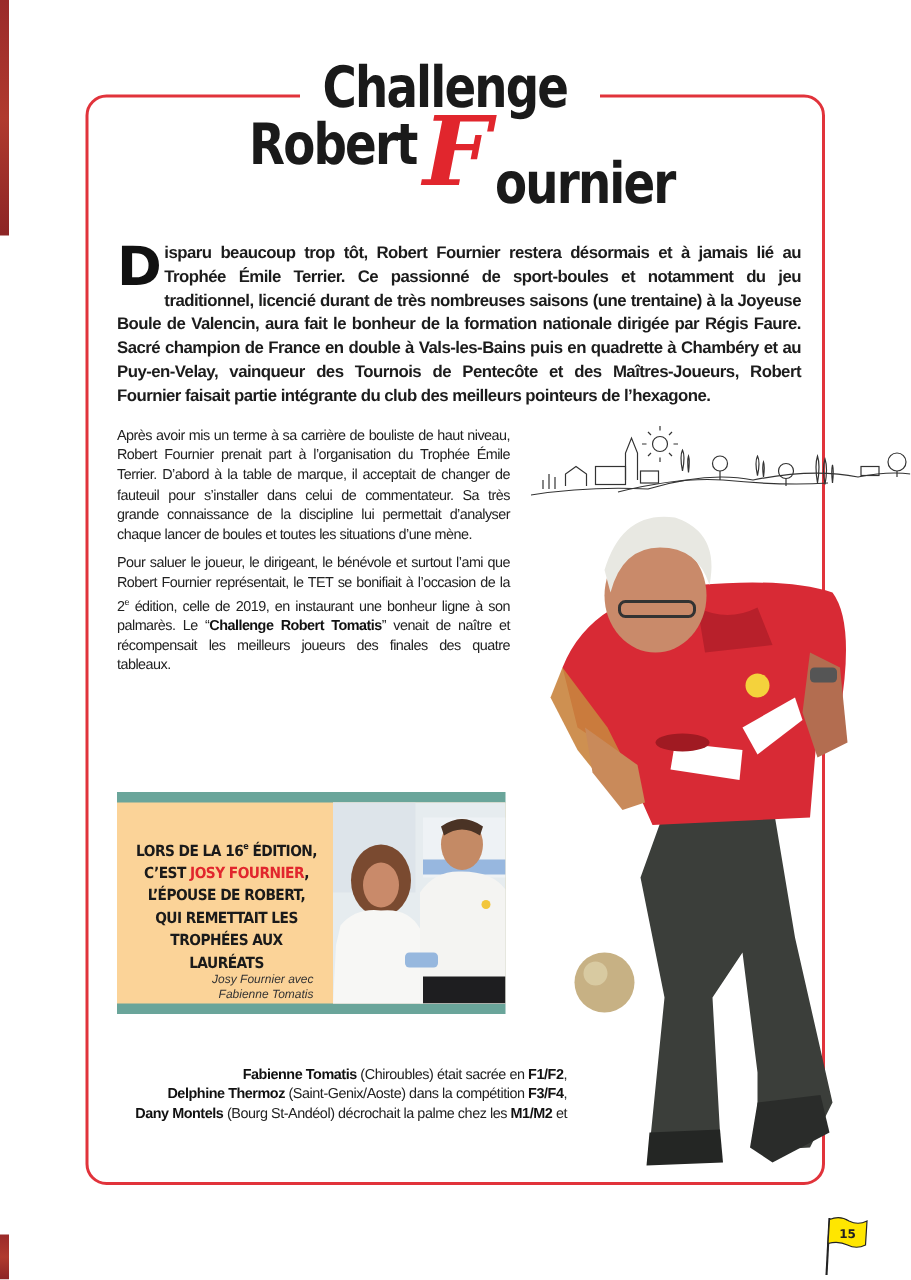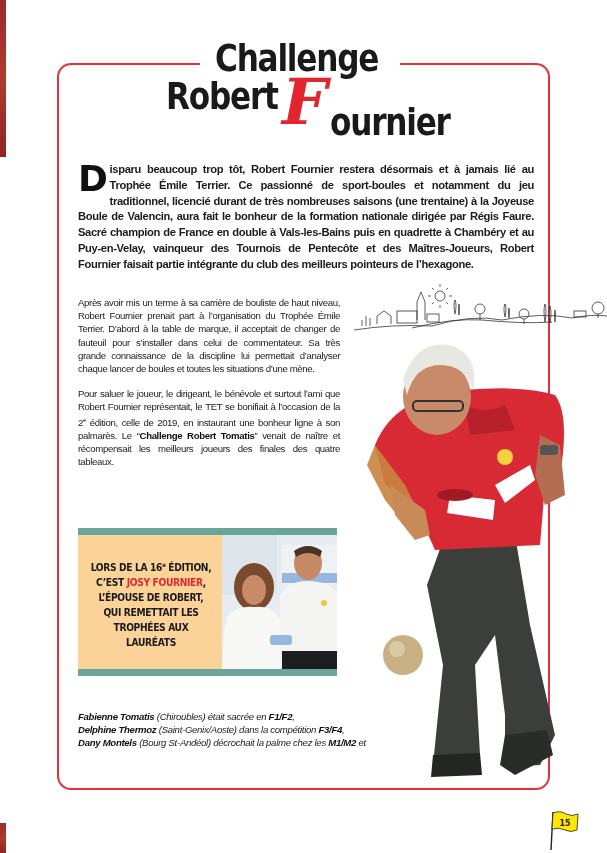--- a/index.html
+++ b/index.html
@@ -42,21 +42,21 @@
   .dropcap {
     float: left; font-family: "DejaVu Sans", sans-serif; font-weight: bold; font-size: 36px; line-height: 30px;
     margin: 2px 2px 0 0; color: #111;
   }
 
   .body-col {
     position: absolute; left: 78px; top: 284px; width: 262px;
     font-family: "Liberation Sans", sans-serif; font-size: 9.6px; line-height: 13.2px;
     text-align: justify; color: #222; letter-spacing: -0.35px;
   }
-  .body-col p { margin-bottom: 6px; margin-top: 12px; }
+  .body-col p { margin-bottom: 6px; }
   .body-col sup { font-size: 6px; }
   .body-col b { color: #111; }
 
   .landscape { position: absolute; left: 352px; top: 284px; width: 255px; height: 50px; }
 
   .player { position: absolute; left: 355px; top: 335px; width: 215px; height: 450px; }
 
   .photo-box {
     position: absolute; left: 78px; top: 528px; width: 259px; height: 148px; background: #6aa59a;
   }
@@ -69,22 +69,23 @@
   .photo-caption sup { font-size: 6px; }
   .photo-caption .accent { color: #e1262d; }
   .photo-credit {
     position: absolute; right: 128px; top: 113px; width: 120px; text-align: right;
     font-family: "Liberation Sans", sans-serif; font-style: italic; font-size: 8px; line-height: 10px; color: #333;
   }
   .photo-img { position: absolute; left: 144px; top: 0; width: 115px; height: 134px; overflow: hidden; background: #e9eef0; }
 
   .results {
     position: absolute; left: 78px; top: 710px; width: 300px;
-    font-family: "Liberation Sans", sans-serif; font-style: italic; font-size: 9.6px; line-height: 13px; color: #222;
+    font-family: "Liberation Sans", sans-serif; font-size: 9.6px; line-height: 13px; color: #222;
     letter-spacing: -0.3px;
+    text-align: right;
   }
   .results b { color: #111; }
 
   .page-flag { position: absolute; left: 550px; top: 808px; width: 30px; height: 42px; }
 </style>
 </head>
 <body>
 
 <div class="edge-strip edge-top"></div>
 <div class="edge-strip edge-bottom"></div>
@@ -156,20 +157,24 @@
 
   <circle cx="48" cy="320" r="20" fill="#c7b184"></circle>
   <circle cx="42" cy="314" r="8" fill="#e0d4ae" opacity="0.7"></circle>
 </svg>
 
 <div class="photo-box">
   <div class="photo-inner">
     <div class="photo-caption">
       <span>LORS DE LA 16</span><sup>e</sup><span> ÉDITION, C’EST </span><span class="accent">JOSY FOURNIER</span><span>, L’ÉPOUSE DE ROBERT, QUI REMETTAIT LES TROPHÉES AUX LAURÉATS</span>
     </div>
+    <div class="photo-credit">
+      <div>Josy Fournier avec</div>
+      <div>Fabienne Tomatis</div>
+    </div>
     <svg class="photo-img" viewBox="0 0 115 134">
       <rect width="115" height="134" fill="#e6ecef"></rect>
       <rect x="0" y="0" width="55" height="60" fill="#dde4ea"></rect>
       <rect x="60" y="10" width="55" height="40" fill="#eef2f5"></rect>
       <rect x="60" y="38" width="55" height="10" fill="#5d8fd1" opacity="0.6"></rect>
 
       <ellipse cx="32" cy="52" rx="20" ry="24" fill="#7a4a30"></ellipse>
       <ellipse cx="32" cy="55" rx="12" ry="15" fill="#c98a6a"></ellipse>
       <path d="M5 82 Q15 70 32 72 Q50 70 58 84 L60 134 L0 134 L2 95 Z" fill="#f7f7f5"></path>
 

